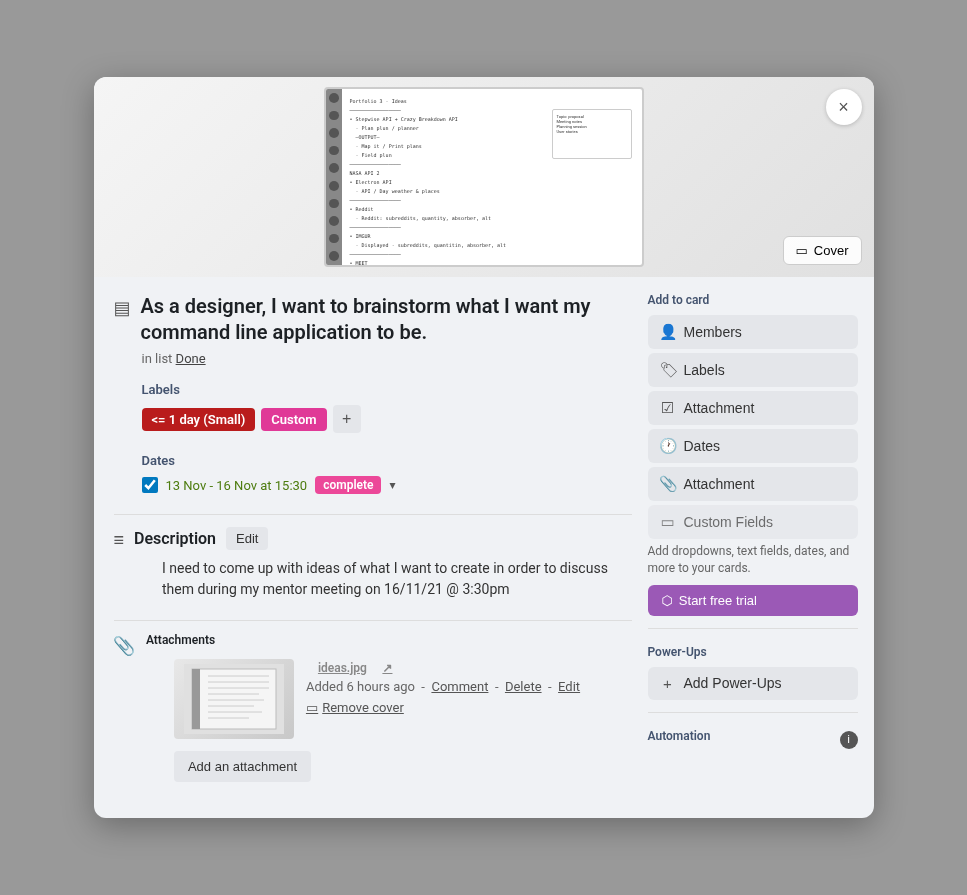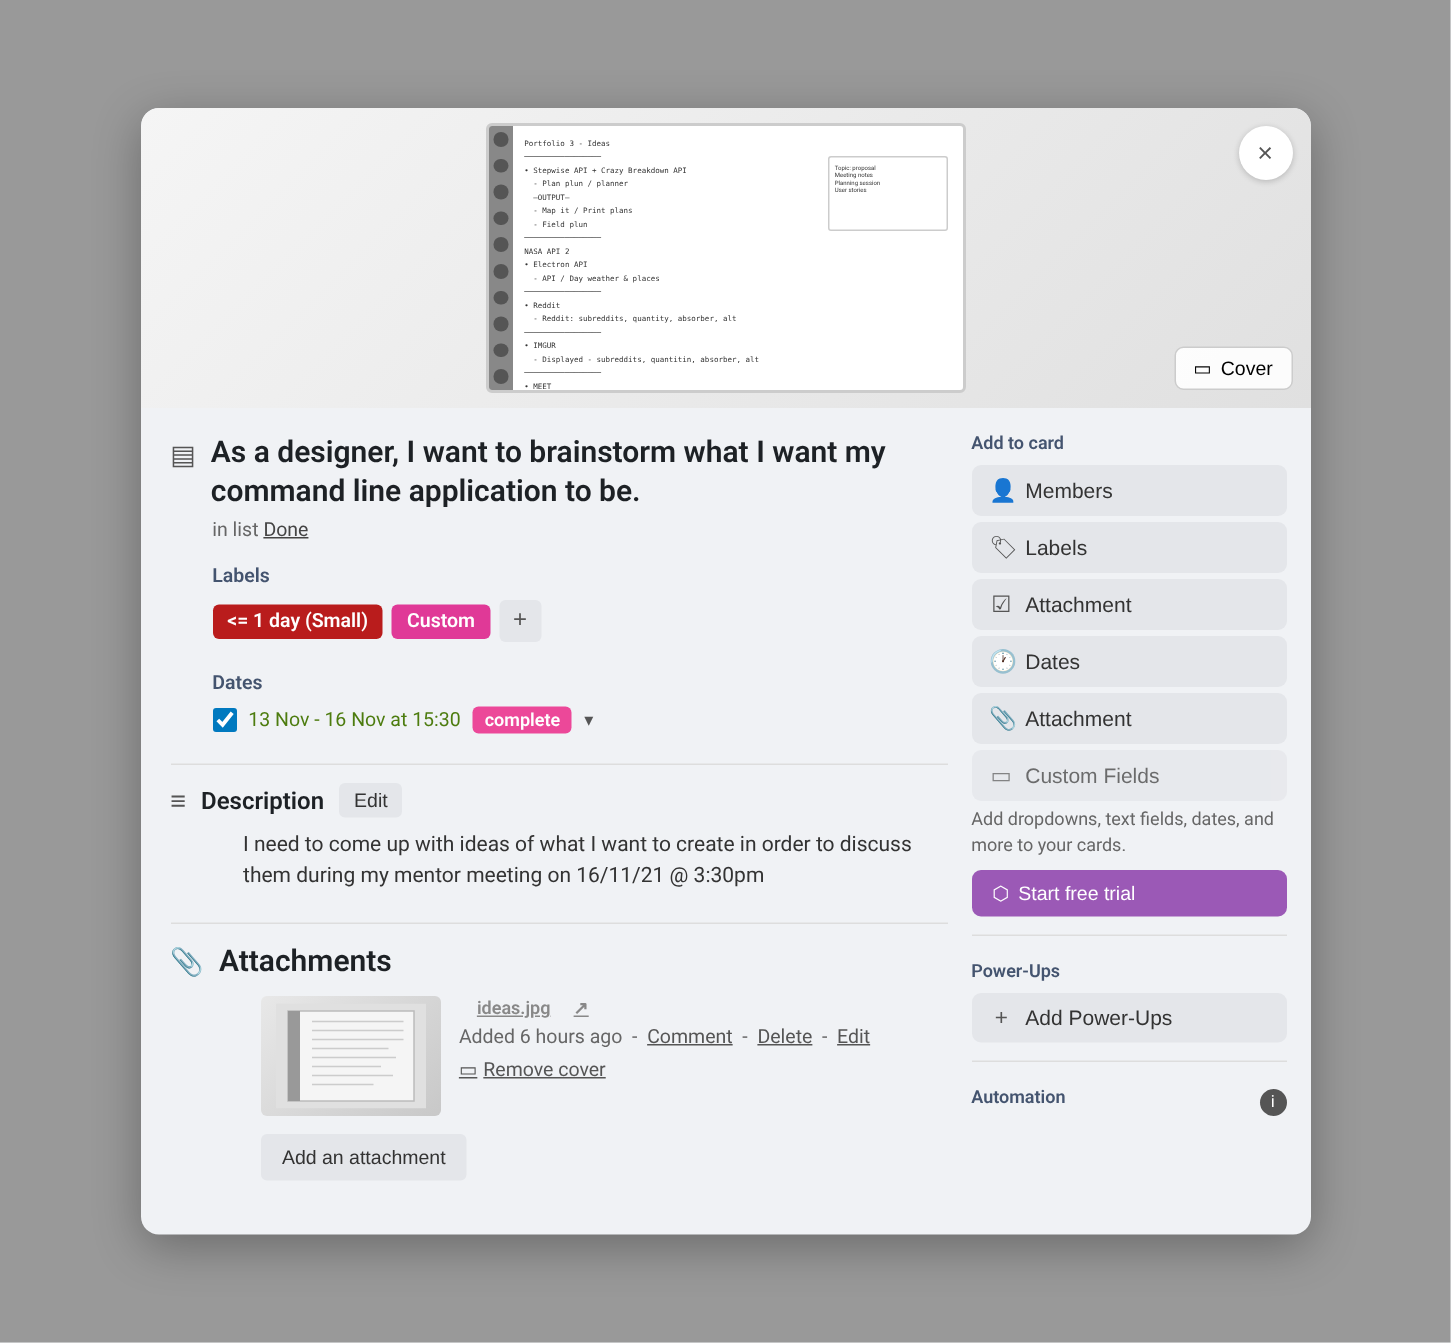--- a/index.html
+++ b/index.html
@@ -241,21 +241,21 @@
       line-height: 1.5;
       margin-left: 28px;
     }
     .attachments-header {
       display: flex;
       align-items: center;
       gap: 10px;
       margin-bottom: 12px;
     }
     .attachments-title {
-      font-size: 20px;
+      font-size: 12px;
       font-weight: 600;
       color: #1d2125;
     }
     .attachment-item {
       display: flex;
       gap: 12px;
       align-items: flex-start;
       margin-left: 28px;
       margin-bottom: 12px;
     }

